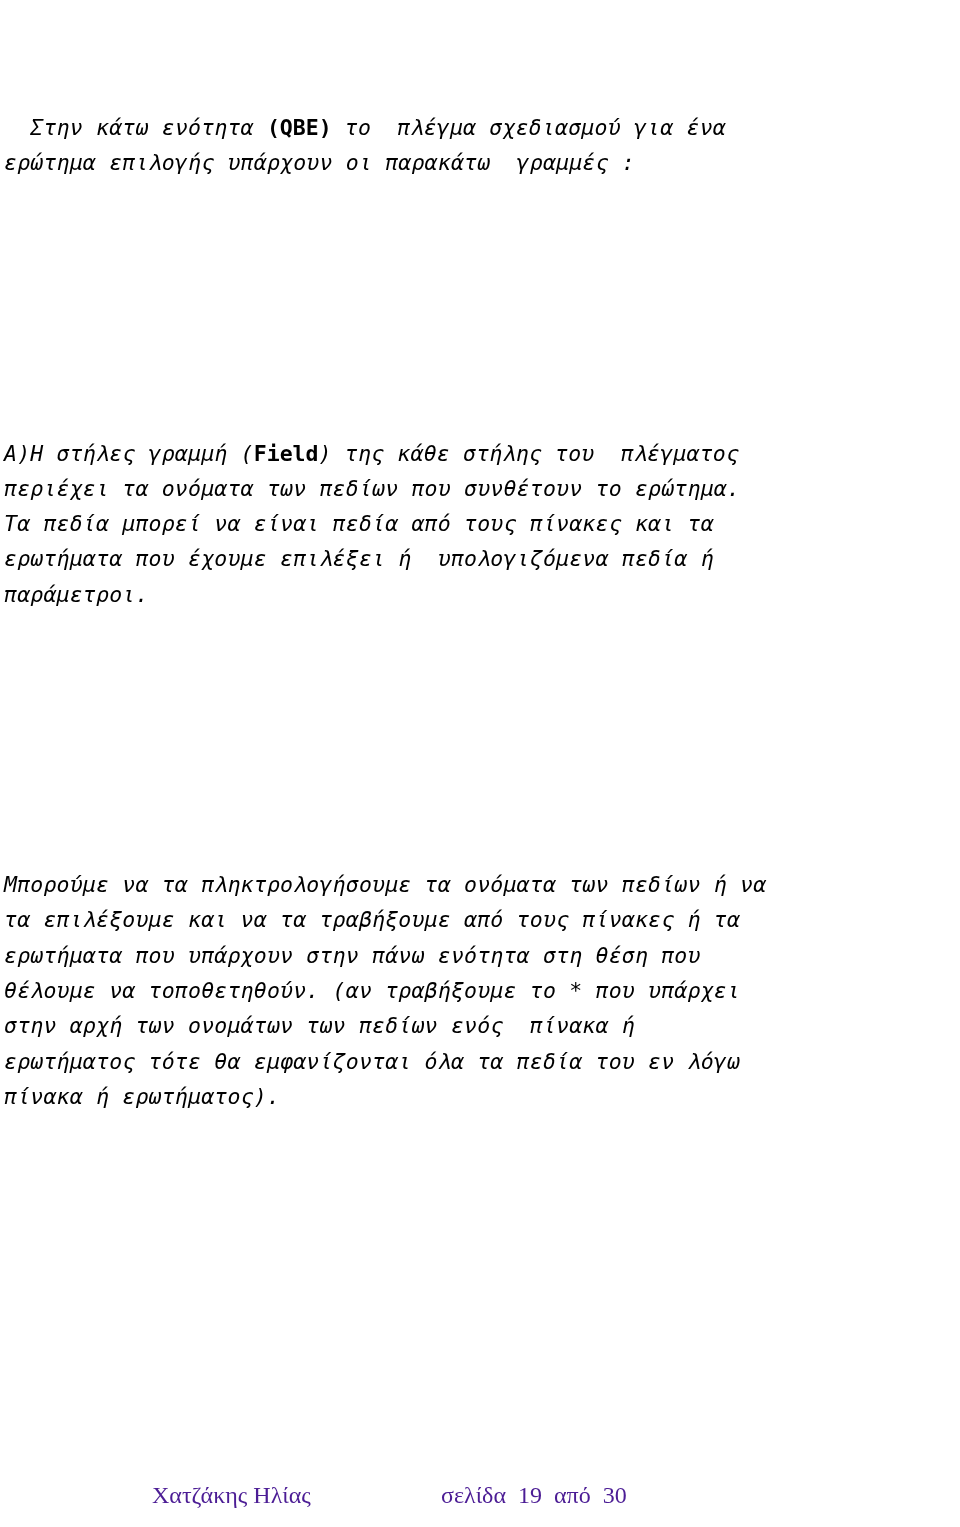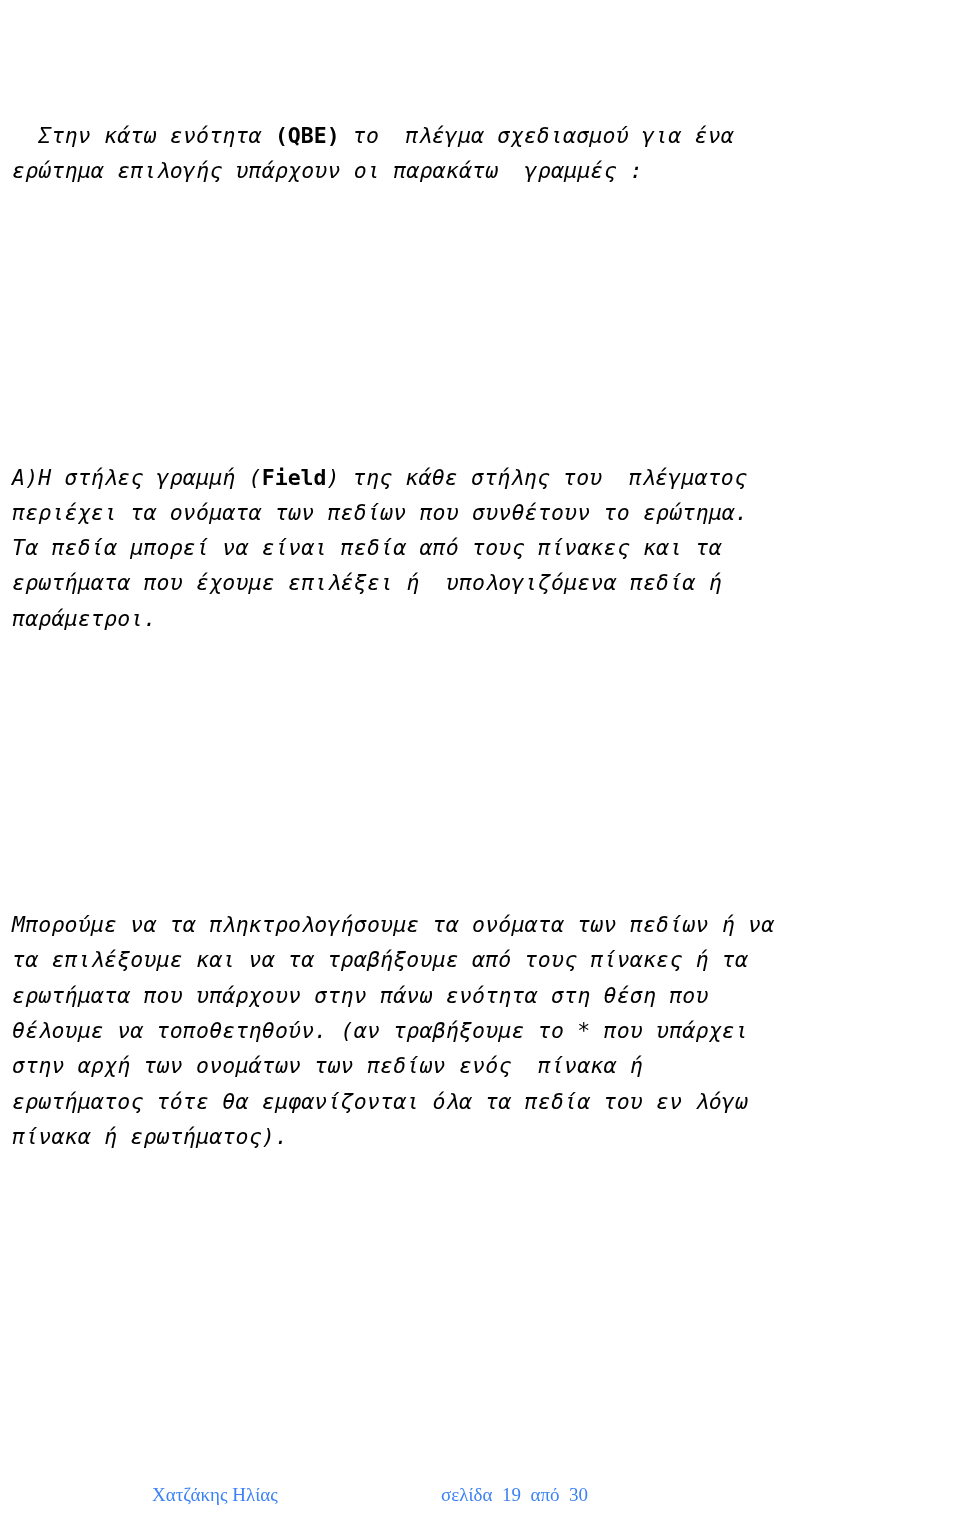--- a/index.html
+++ b/index.html
@@ -36,21 +36,21 @@
     font-family: "DejaVu Sans Mono", "Liberation Mono", monospace;
     font-style: italic;
     font-size: 21.5px;
     line-height: 35.3px;
     letter-spacing: 0.2px;
     white-space: pre-wrap;
     word-break: normal;
   }
 
   .para {
-    margin: 12px;
+    margin: 4px;
     padding: 0;
     white-space: pre-wrap;
   }
 
   .para-gap {
     height: 35.3px;
   }
 
   
   .b {
@@ -61,23 +61,23 @@
 
   
   .footer {
     position: absolute;
     left: 0;
     top: 1482px;
     width: 960px;
     height: 40px;
     font-family: "Liberation Serif", "DejaVu Serif", serif;
     font-style: normal;
-    font-size: 19px;
+    font-size: 24px;
     line-height: 26px;
-    color: #3b82f6;
+    color: #4c1d95;
   }
   .footer-inner {
     position: relative;
     width: 960px;
     height: 26px;
   }
   .footer-left {
     position: absolute;
     left: 152px;
     top: 0;

